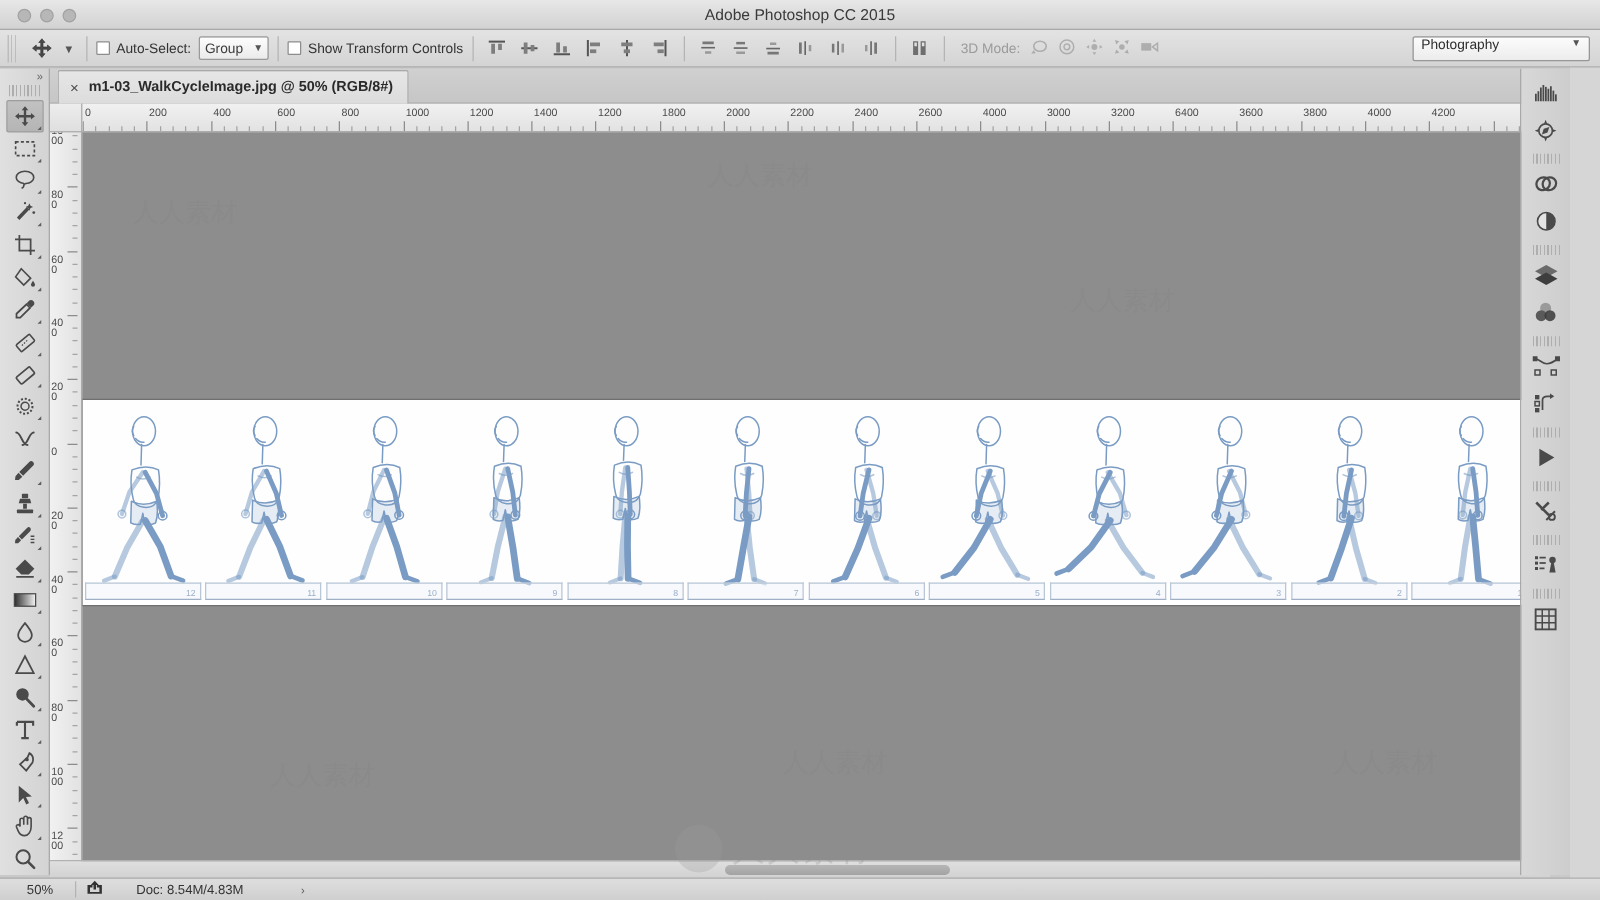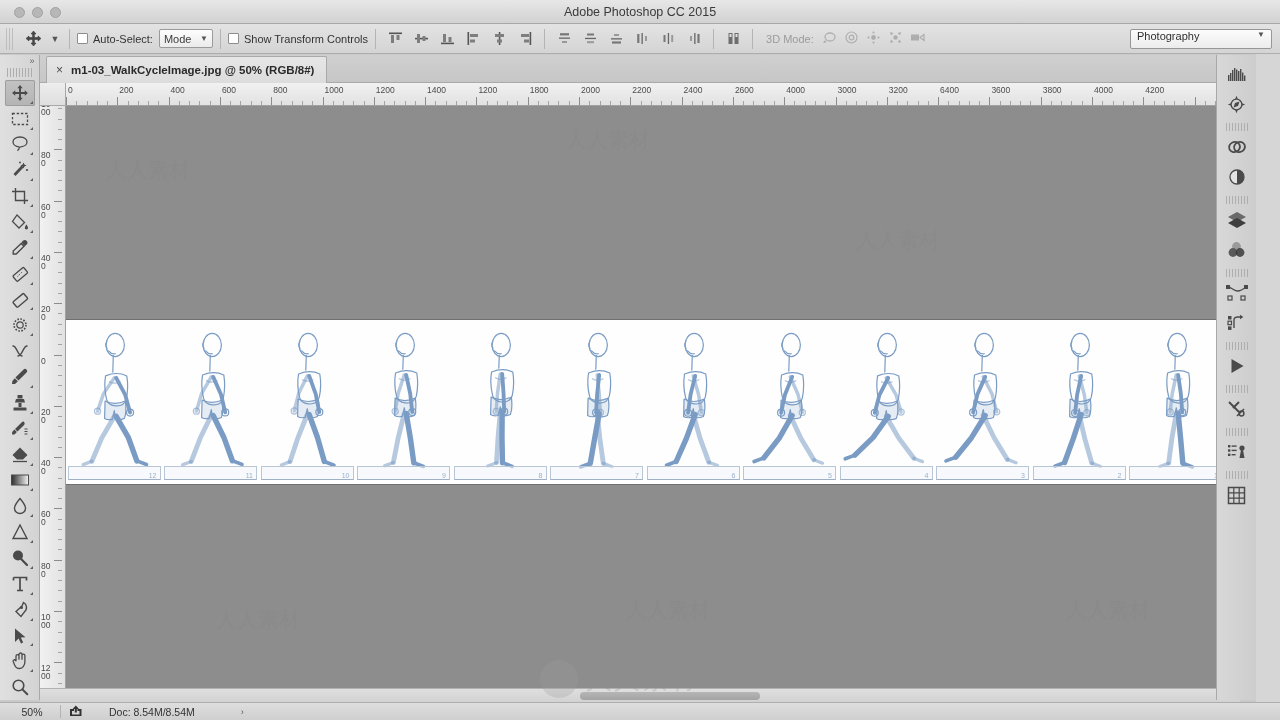--- a/index.html
+++ b/index.html
@@ -210,21 +210,21 @@
         <path d="M8.5 1 L11 4 H9.4 V7.6 H13 V6 L16 8.5 L13 11 V9.4 H9.4 V13 H11 L8.5 16 L6 13 H7.6 V9.4 H4 V11 L1 8.5 L4 6 V7.6 H7.6 V4 H6 Z" fill="#4a4a4a" stroke="#2e2e2e" stroke-width=".5"></path>
       </svg>
     </div>
     <div class="opt-chevron">▼</div>
     <div class="vdiv"></div>
 
     <span class="chk"></span>
     <span class="opt-label">Auto-Select:</span>
 
     <div class="mini-select">
-      <span>Mode</span>
+      <span>Group</span>
       <span class="cv">▼</span>
     </div>
 
     <div class="vdiv"></div>
     <span class="chk"></span>
     <span class="opt-label">Show Transform Controls</span>
 
     <div class="vdiv"></div>
 
     <div class="align-group">
@@ -1176,21 +1176,21 @@
 
   <div class="statusbar">
     <div class="zoomfield">50%</div>
     <div class="st-sep"></div>
     <span>
       <svg width="14" height="12" viewBox="0 0 14 12">
           <path d="M1 11 V4 H5 V6 H3 V9.5 H10.5 V6 H8.5 V4 H12.5 V11 Z" fill="#333"></path>
           <path d="M6.8 0.5 L10 4 H7.8 V7.5 H5.8 V4 H3.6 Z" fill="#333"></path>
         </svg>
     </span>
-    <div class="docinfo">Doc: 8.54M/8.54M</div>
+    <div class="docinfo">Doc: 8.54M/4.83M</div>
     <div class="st-chev">›</div>
   </div>
 
   <div class="dock">
     <div class="dk">
       <svg width="20" height="16" viewBox="0 0 20 16">
           <g fill="#4a4a4a">
             <rect x="1" y="9" width="1.4" height="6"></rect>
             <rect x="3" y="7" width="1.4" height="8"></rect>
             <rect x="5" y="4" width="1.4" height="11"></rect>

